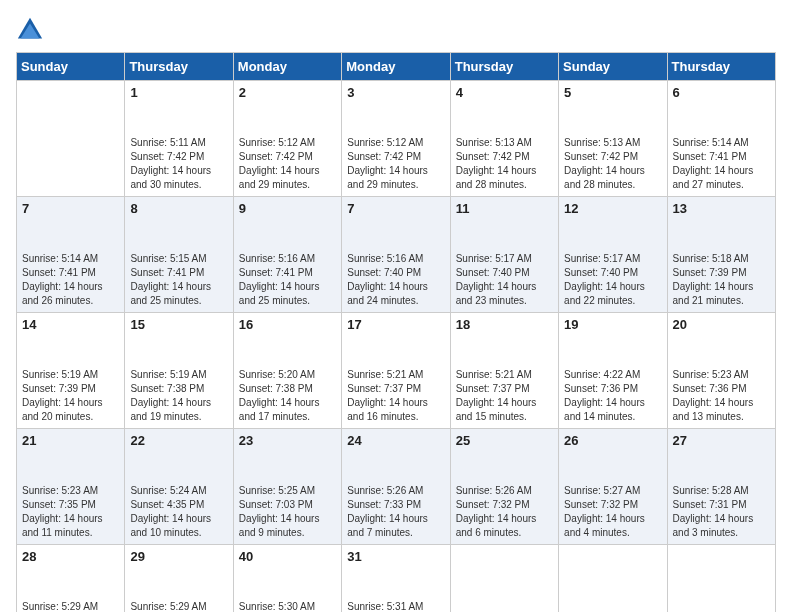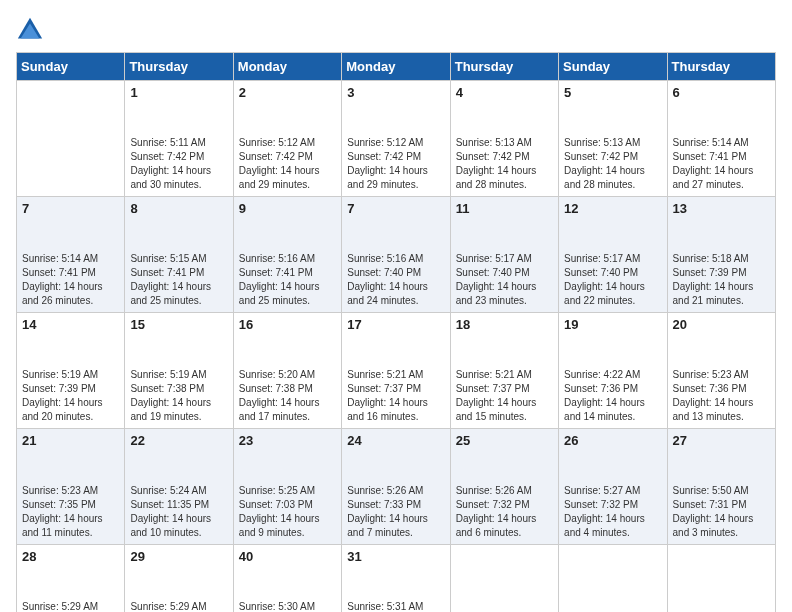--- a/index.html
+++ b/index.html
@@ -283,21 +283,21 @@
         <td>
           <span class="day-number">21</span>
           <div class="day-info" style="white-space: pre-line;">Sunrise: 5:23 AM
 Sunset: 7:35 PM
 Daylight: 14 hours
 and 11 minutes.</div>
         </td>
         <td>
           <span class="day-number">22</span>
           <div class="day-info" style="white-space: pre-line;">Sunrise: 5:24 AM
-Sunset: 11:35 PM
+Sunset: 4:35 PM
 Daylight: 14 hours
 and 10 minutes.</div>
         </td>
         <td>
           <span class="day-number">23</span>
           <div class="day-info" style="white-space: pre-line;">Sunrise: 5:25 AM
 Sunset: 7:03 PM
 Daylight: 14 hours
 and 9 minutes.</div>
         </td>
@@ -317,21 +317,21 @@
         </td>
         <td>
           <span class="day-number">26</span>
           <div class="day-info" style="white-space: pre-line;">Sunrise: 5:27 AM
 Sunset: 7:32 PM
 Daylight: 14 hours
 and 4 minutes.</div>
         </td>
         <td>
           <span class="day-number">27</span>
-          <div class="day-info" style="white-space: pre-line;">Sunrise: 5:50 AM
+          <div class="day-info" style="white-space: pre-line;">Sunrise: 5:28 AM
 Sunset: 7:31 PM
 Daylight: 14 hours
 and 3 minutes.</div>
         </td>
       </tr>
       <tr>
         <td>
           <span class="day-number">28</span>
           <div class="day-info" style="white-space: pre-line;">Sunrise: 5:29 AM
 Sunset: 7:30 PM

